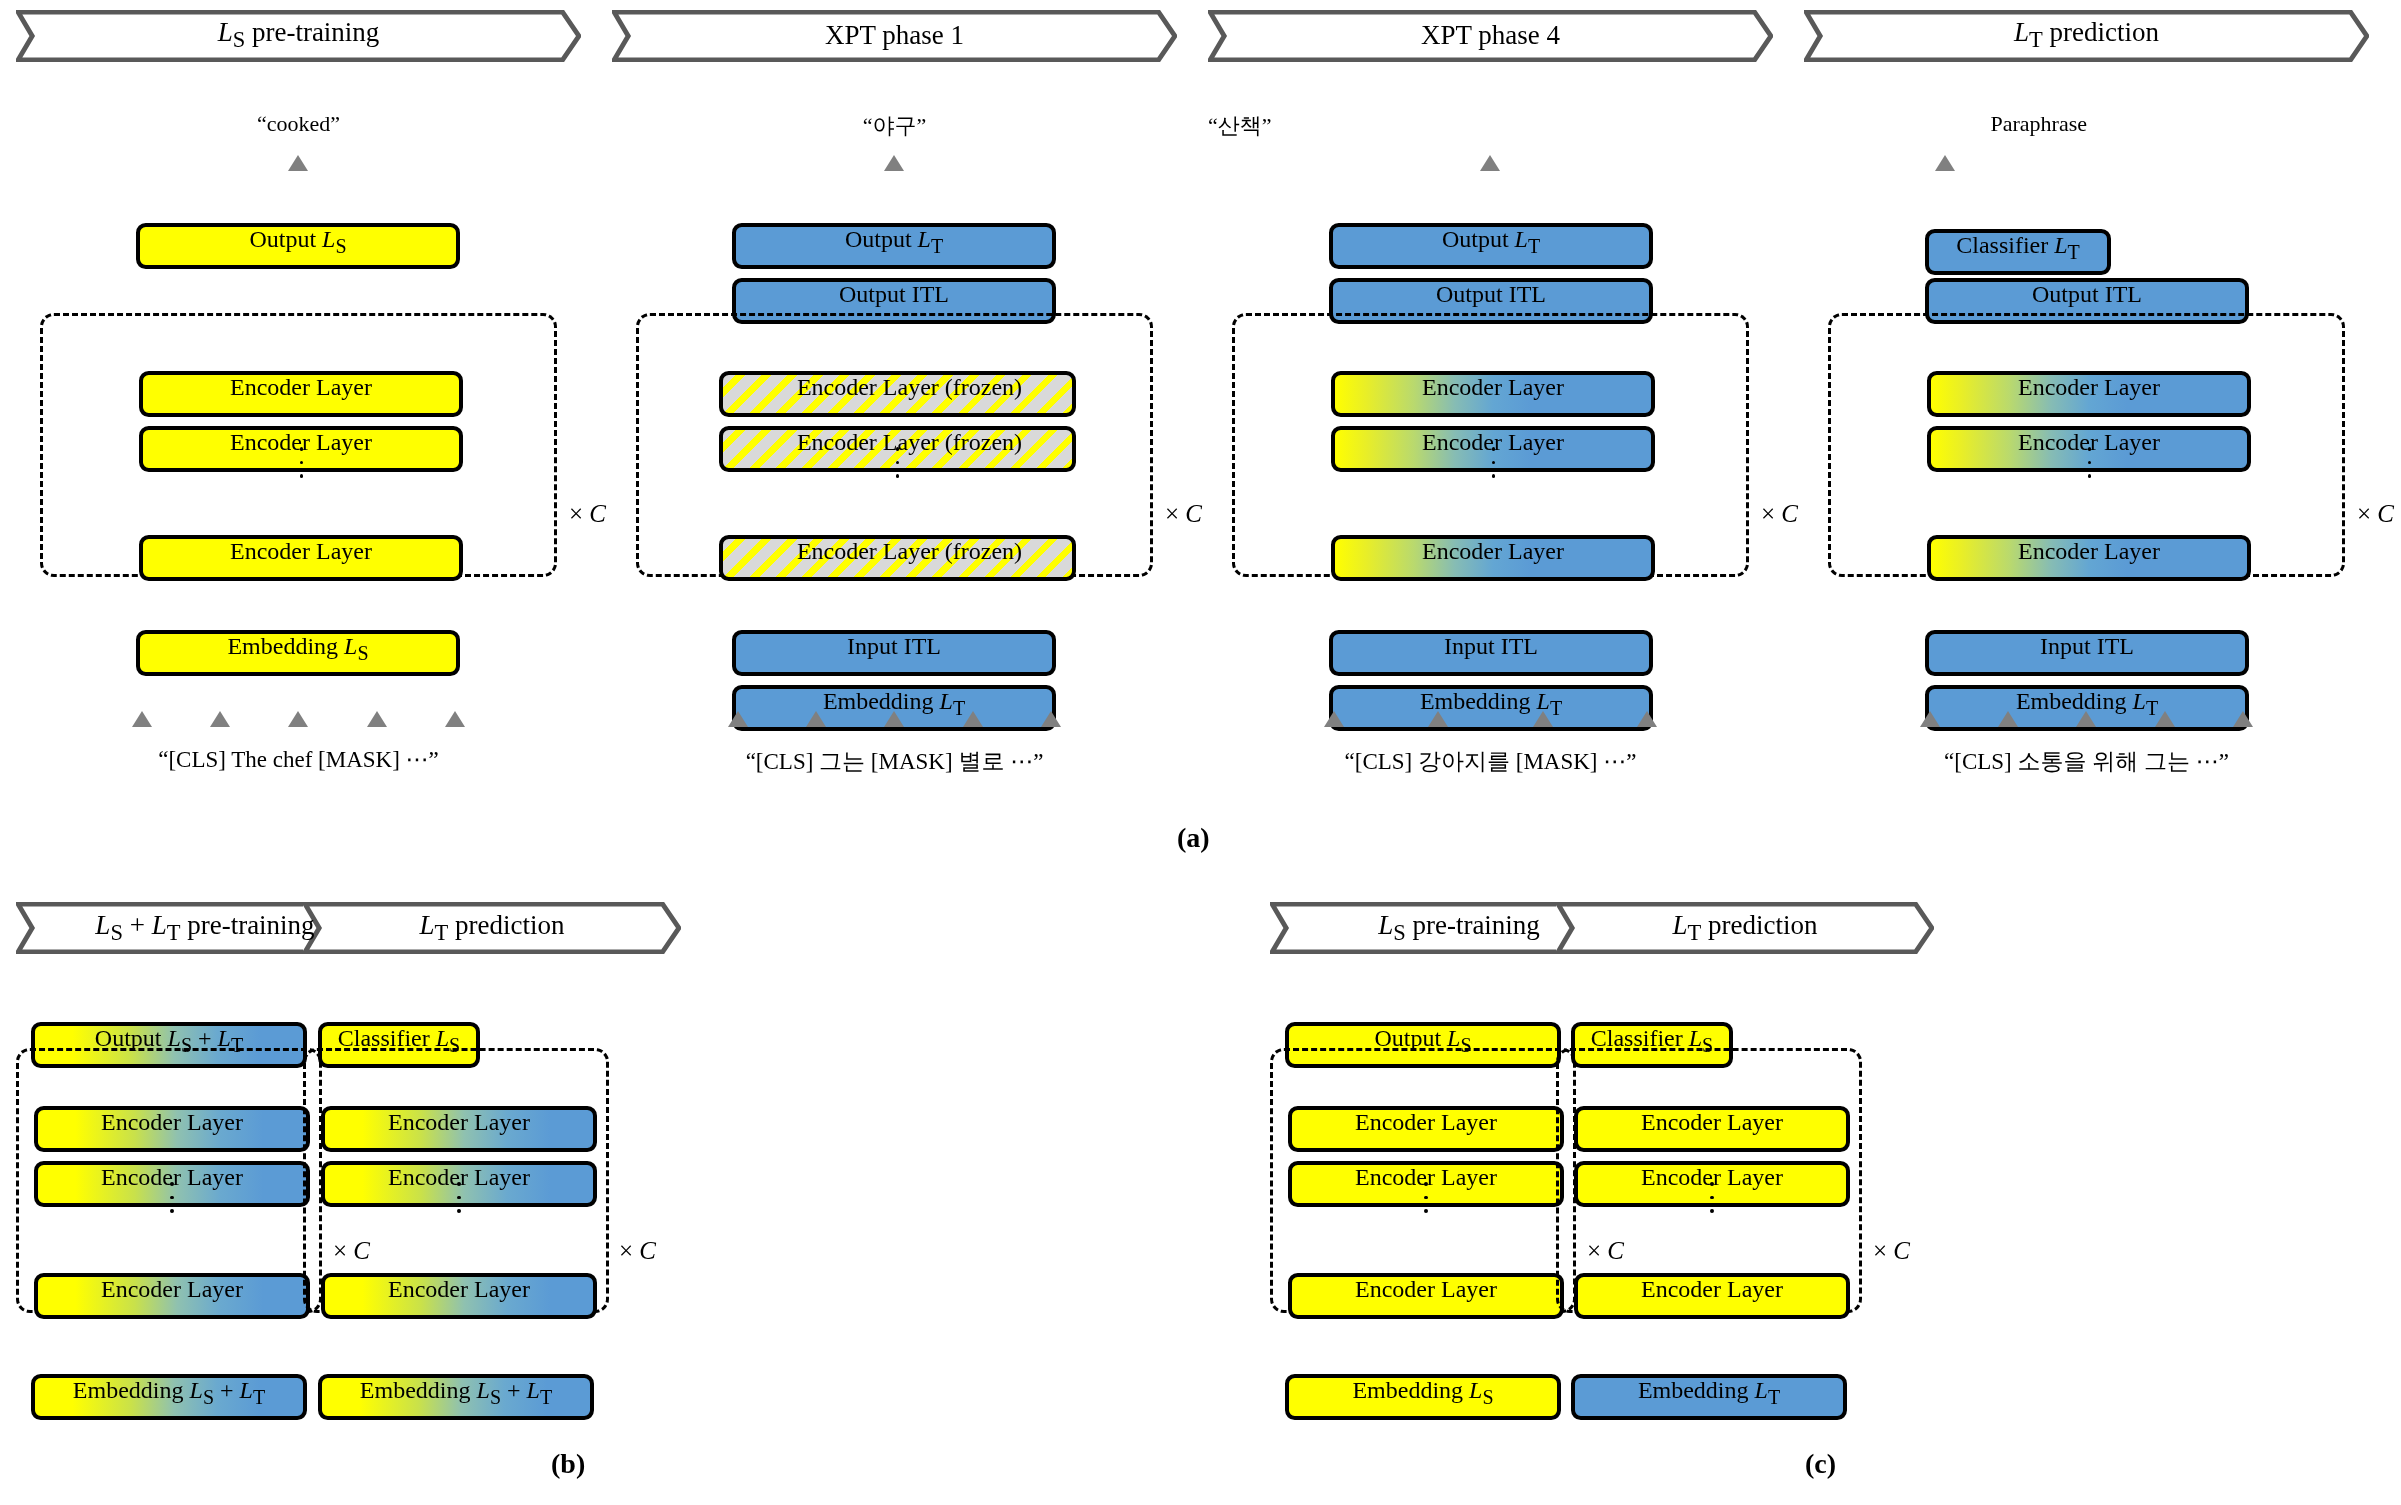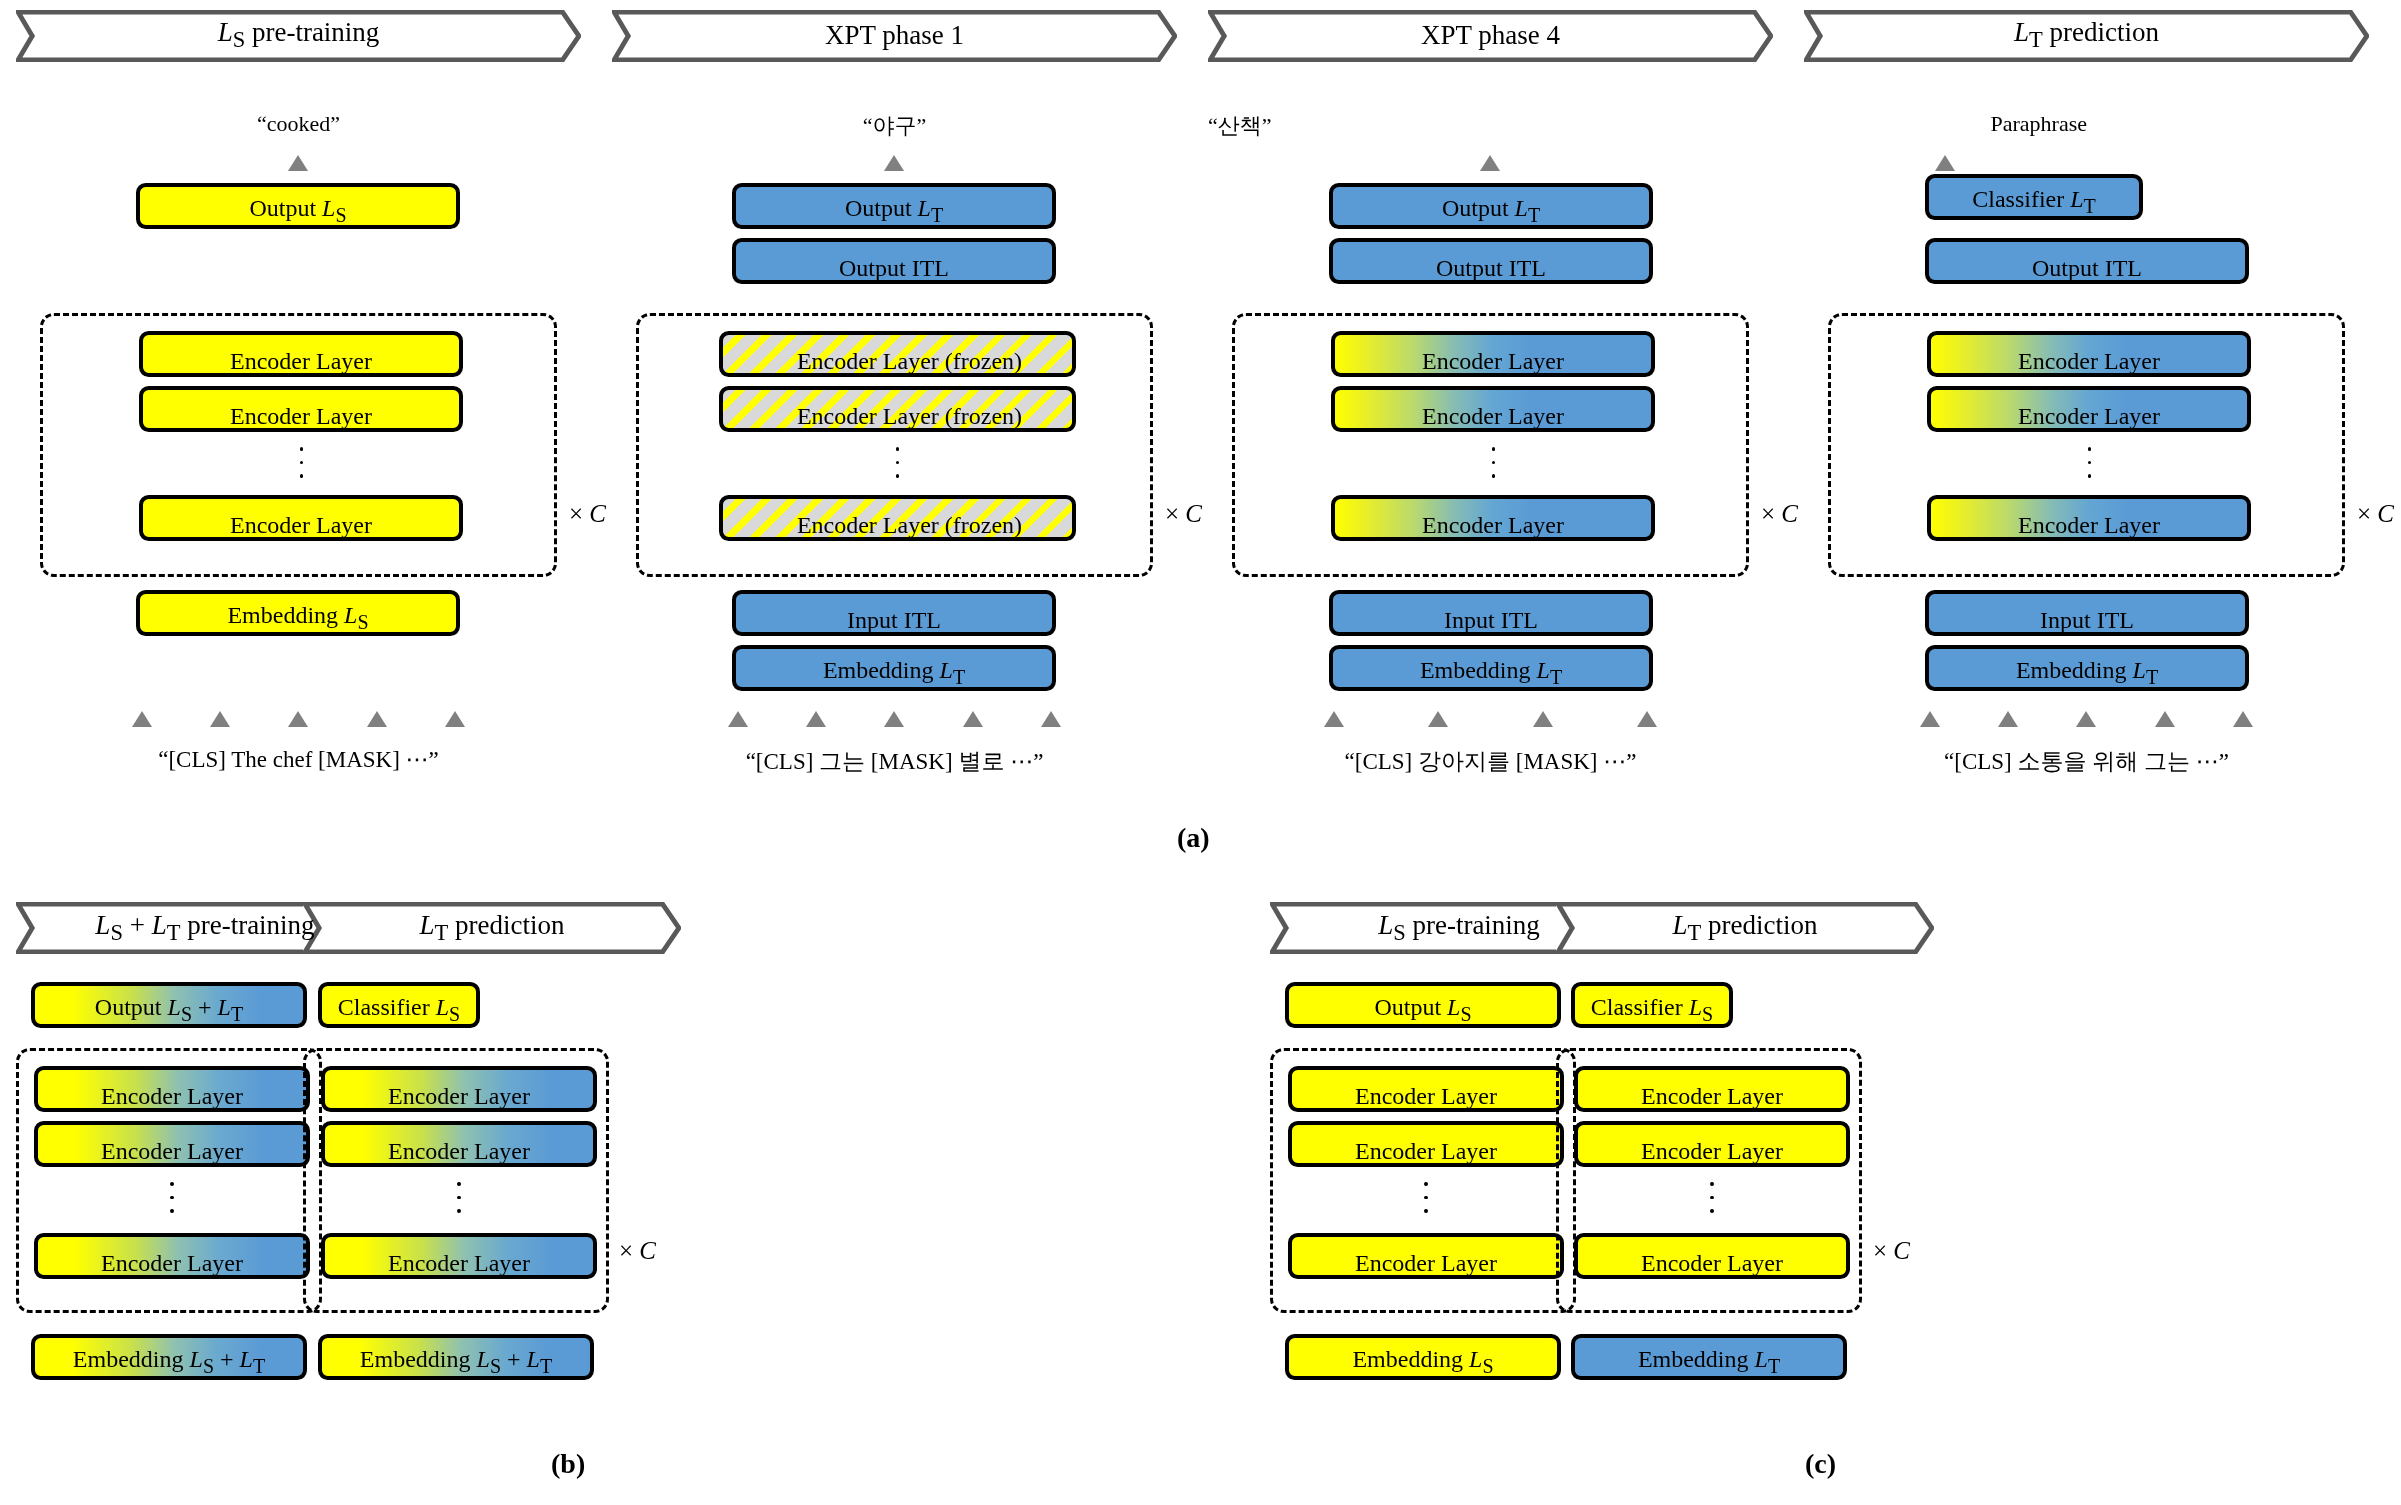--- a/index.html
+++ b/index.html
@@ -25,24 +25,25 @@
   }
   .banner .bnr-svg { position:absolute; inset:0; width:100%; height:100%; }
   .banner .bnr-label { position:relative; z-index:2; white-space:nowrap; }
 
   
   .blk {
     position: relative;
     border: 4.9px solid #000;
     border-radius: 9.7px;
     height: 46px;
-    display:flex; align-items:flex-end; justify-content:center;
+    display:flex; align-items:flex-start; justify-content:center;
     font-size: 24px;
     line-height: 1;
     white-space: nowrap;
+    margin-top: 40px;
   }
   .blk .lbl { position:relative; z-index:3; }
 
   .c-yellow { background:#ffff00; }
   .c-blue   { background:#5b9bd5; }
   .c-grad   { background:linear-gradient(90deg,#ffff00 0%, #ffff00 14%, #c9e14a 36%, #8fc1b0 52%, #6aa9cf 68%, #5b9bd5 84%, #5b9bd5 100%); }
   .c-gradhalf { background:linear-gradient(90deg,#ffff00 0%, #e8ee28 10%, #b9d96e 25%, #86bcb4 38%, #63a6d3 50%, #5b9bd5 62%, #5b9bd5 100%); }
   .c-frozen {
     background-color:#d9d9d9;
     background-image: repeating-linear-gradient(
@@ -229,21 +230,21 @@
 <div class="tri" style="position: absolute; left: 1637px; top: 711px;"></div>
 <div class="tokens" style="position: absolute; left: 1208px; top: 746px; width: 565px; text-align: center;">“[CLS]  강아지를  [MASK]  ⋯”</div>
 <div class="banner" style="position: absolute; left: 1804px; top: 9.7px; width: 565px;">
     <svg class="bnr-svg" viewBox="0 0 1045 96" preserveAspectRatio="none">
       <path d="M4,4 L1011,4 L1041,48 L1011,92 L4,92 L30,48 Z" fill="#ffffff" stroke="#595959" stroke-width="9" stroke-linejoin="miter"></path>
     </svg>
     <span class="bnr-label"><i>L</i><sub>T</sub> prediction</span>
   </div>
 <div class="caption-small" style="position: absolute; top: 111px; left: 1925px; width: 162px; text-align: right;">Paraphrase</div>
 <div class="tri" style="position: absolute; left: 1935px; top: 155px;"></div>
-<div class="blk c-blue" style="position: absolute; left: 1925px; top: 174px; width: 218px; height: 46px;">
+<div class="blk c-blue" style="position: absolute; left: 1925px; top: 189px; width: 186px; height: 46px;">
     <span class="lbl">Classifier <i>L</i><sub>T</sub></span>
   </div>
 <div class="blk c-blue" style="position: absolute; left: 1925px; top: 238px; width: 324px; height: 46px;">
     <span class="lbl">Output ITL</span>
   </div>
 <div class="stack" style="position: absolute; left: 1828px; top: 313px; width: 517px; height: 264px;">
     <div class="blk c-gradhalf" style="position: absolute; left: 96px; top: 15px; width: 324px; height: 46px;">
       <span class="lbl">Encoder Layer</span>
     </div>
     <div class="blk c-gradhalf" style="position: absolute; left: 96px; top: 70px; width: 324px; height: 46px;">

